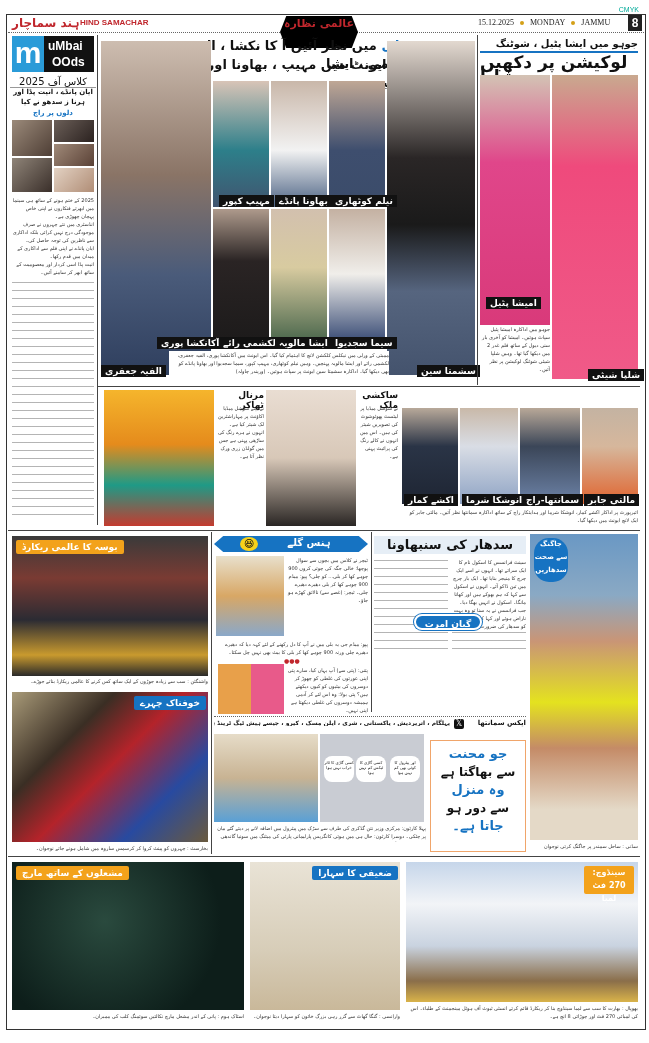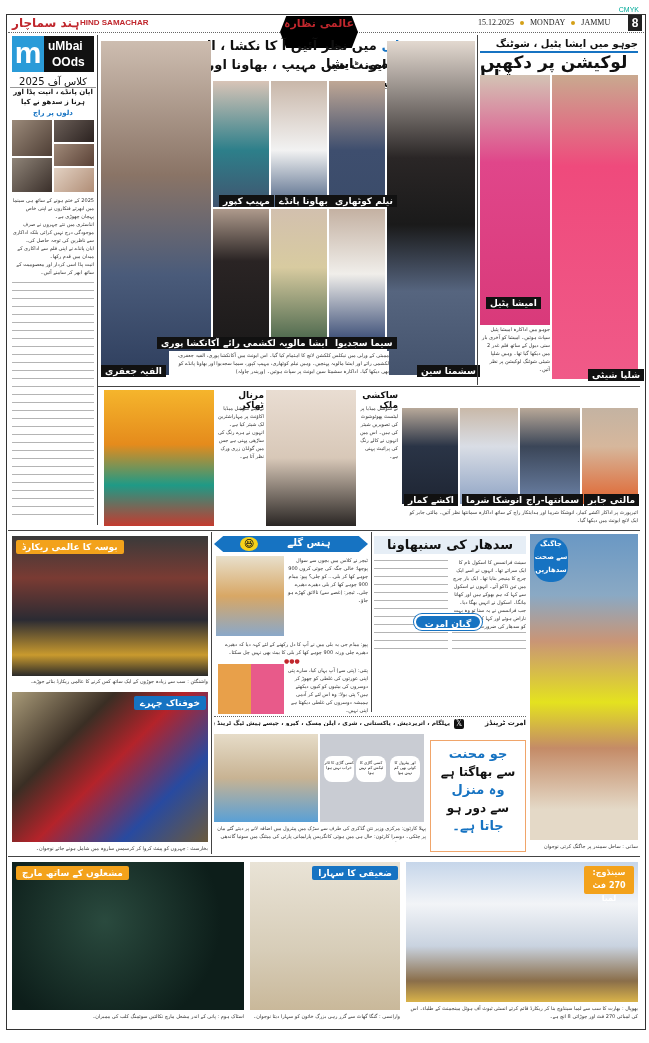--- a/index.html
+++ b/index.html
@@ -173,21 +173,21 @@
   <div class="abs ph" style="left:0;top:0;width:108px;height:306px;background:linear-gradient(180deg,#6a98c4 0%,#8aa9c4 20%,#c99576 35%,#e4e21f 55%,#c48b67 70%,#e4d9c7 90%)"></div>
   <div class="abs urdu" style="left:4px;top:4px;width:34px;height:44px;background:#1673c2;color:#fff;font-size:7px;font-weight:bold;text-align:center;line-height:13px;border-radius:15px">
     <div>جاگنگ</div>
     <div>سے صحت</div>
     <div>سدھاریں</div>
   </div>
   <div class="abs urdu txt" style="left:0;top:308px;width:108px;height:10px;overflow:hidden">سڈنی : ساحل سمندر پر جاگنگ کرتی نوجوان لڑکی۔</div>
 </div>
 
 <div class="abs" style="left:214px;top:716px;width:312px;height:14px;border-top:1px dotted #666;">
-  <div class="abs urdu" style="right:0;top:2px;font-size:7px;font-weight:bold">امرت ٹرینڈز</div>
+  <div class="abs urdu" style="right:0;top:2px;font-size:7px;font-weight:bold">ایکس سمانتھا</div>
   <div class="abs" style="right:62px;top:2px;width:10px;height:10px;background:#111;color:#fff;font-size:8px;text-align:center;line-height:10px;border-radius:2px">𝕏</div>
   <div class="abs urdu" style="right:76px;top:2px;width:236px;font-size:6px;white-space:nowrap;overflow:hidden;font-weight:bold">پہلگام ، اترپردیش ، پاکستانی ، شری ، ایلن مسک ، کیرو ، جیسے ہیش ٹیگ ٹرینڈ ہوئے۔</div>
 </div>
 
 <div class="abs" style="left:214px;top:734px;width:212px;height:118px;">
   <div class="abs ph" style="left:0;top:0;width:104px;height:88px;background:linear-gradient(180deg,#e6dcc8,#c8b393 50%,#5aa0d6)"></div>
   <div class="abs" style="left:106px;top:0;width:104px;height:88px;background:#c9ccd3">
     <div class="abs urdu" style="left:4px;top:22px;width:30px;height:26px;background:#fff;border-radius:8px;font-size:4px;text-align:center;padding-top:4px;overflow:hidden">کسی گاڑی کا ٹائر خراب نہیں ہوا</div>
     <div class="abs urdu" style="left:36px;top:22px;width:30px;height:26px;background:#fff;border-radius:8px;font-size:4px;text-align:center;padding-top:4px;overflow:hidden">کسی گاڑی کا ٹیکس کم نہیں ہوا</div>
     <div class="abs urdu" style="left:70px;top:22px;width:30px;height:26px;background:#fff;border-radius:8px;font-size:4px;text-align:center;padding-top:4px;overflow:hidden">اور پیٹرول کا کوئی بھی کم نہیں ہوا</div>

